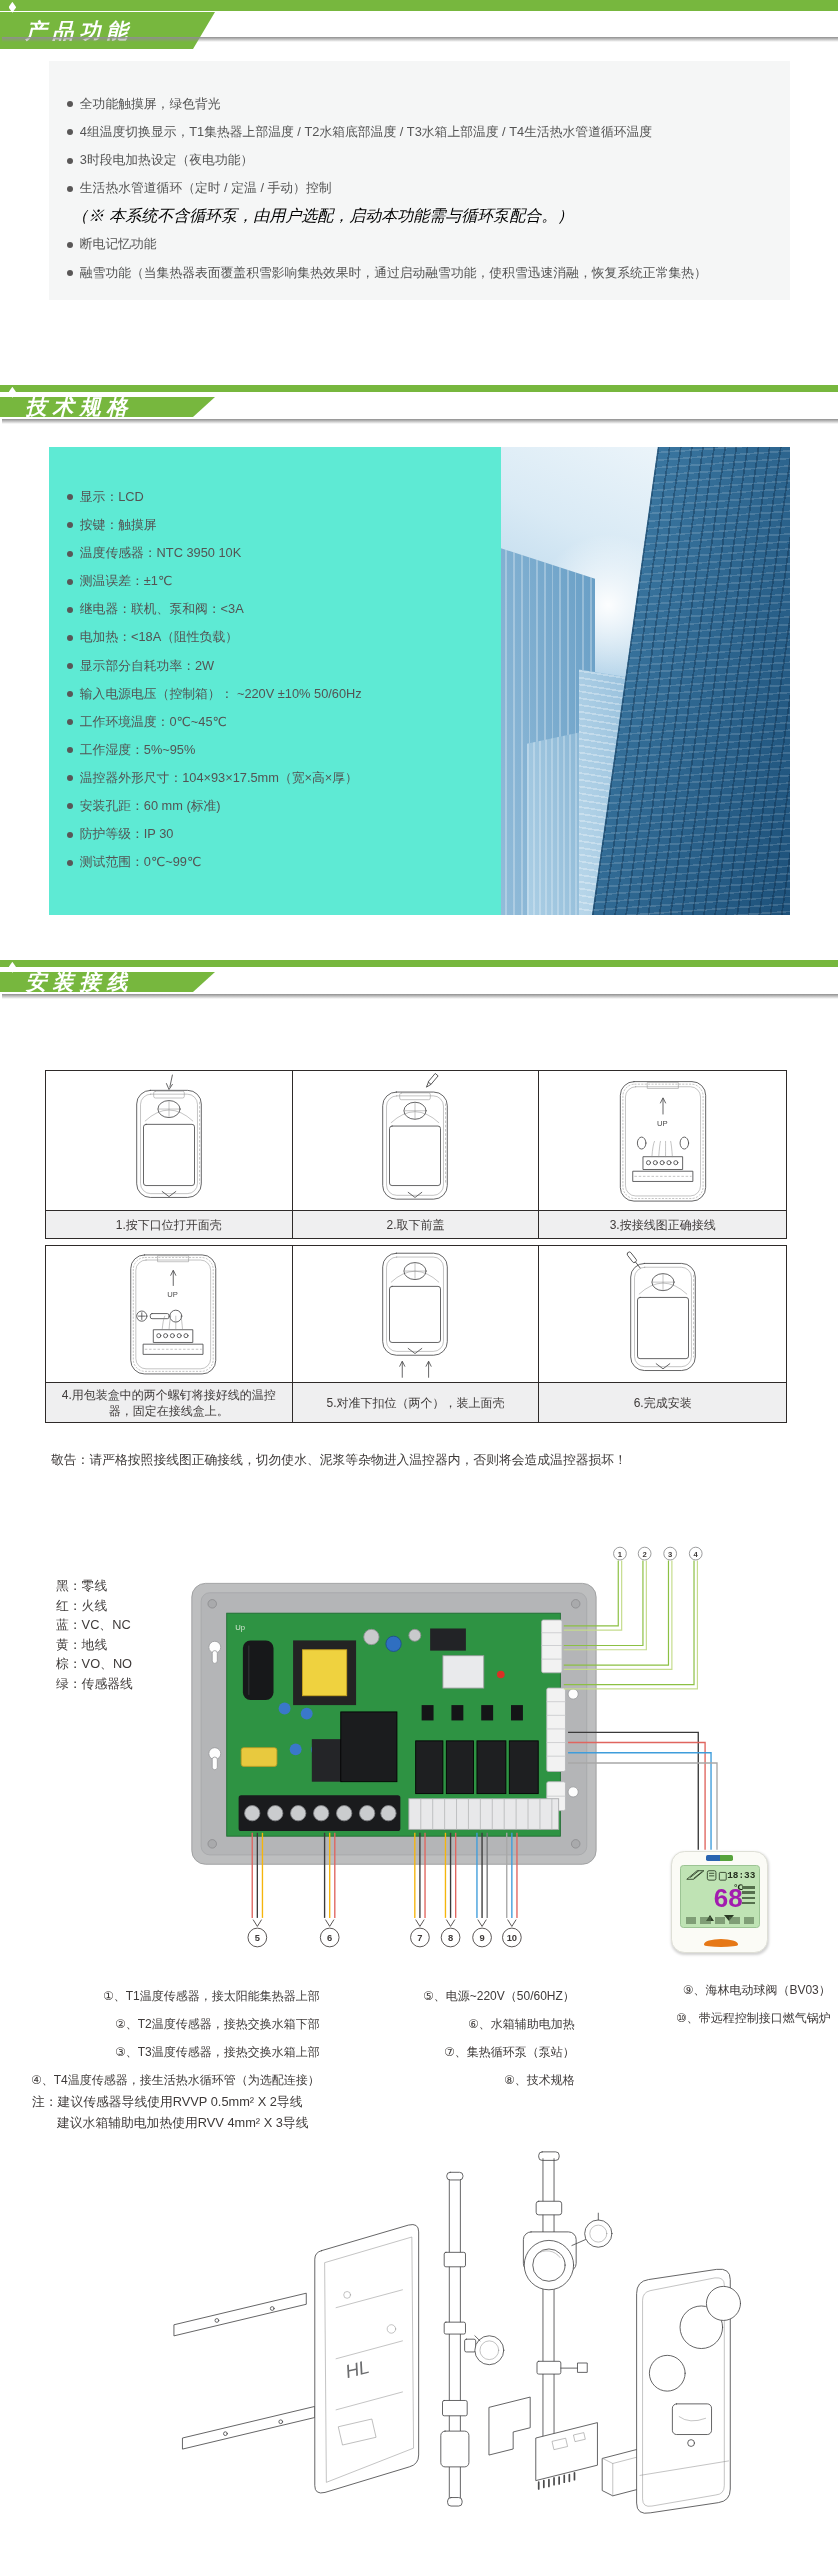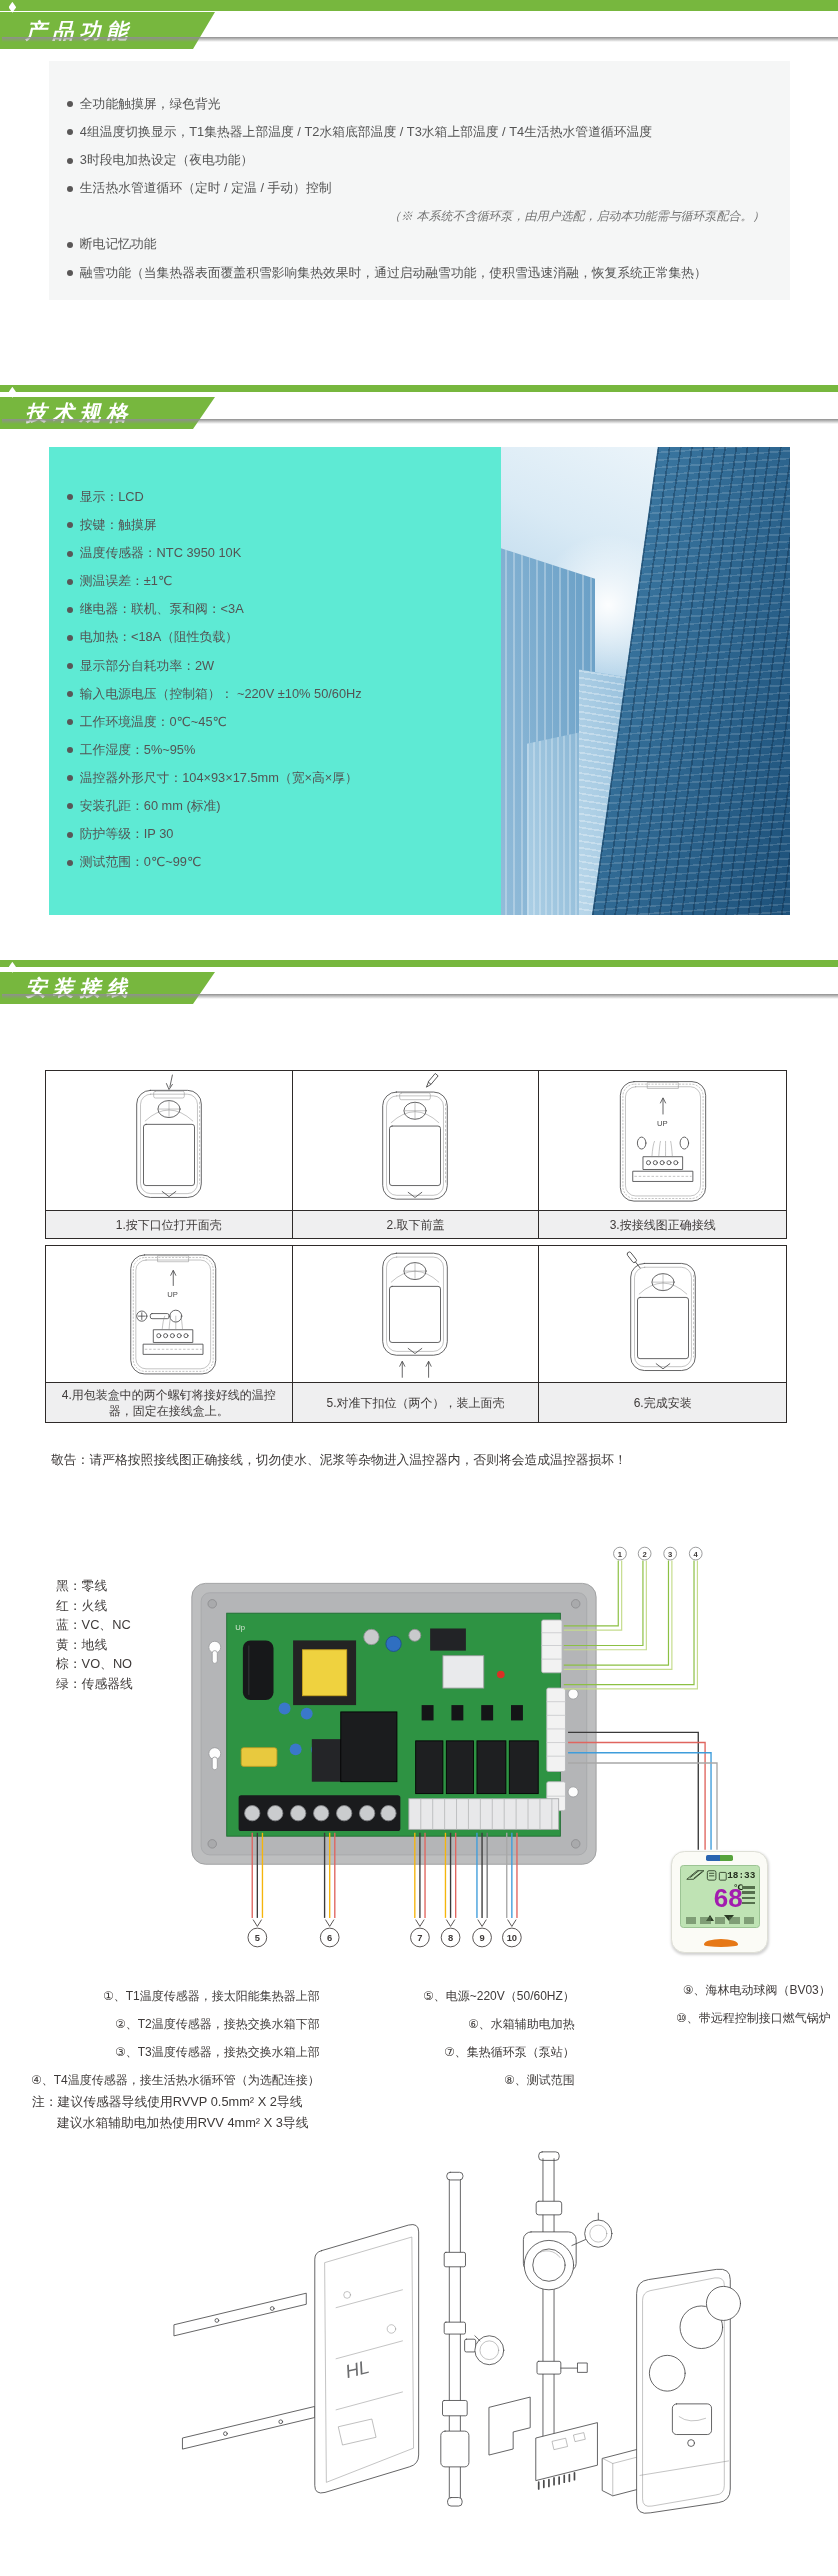--- a/index.html
+++ b/index.html
@@ -6,37 +6,37 @@
   html,body{margin:0;padding:0;}
   body{width:839px;height:2576px;position:relative;background:#fff;
        font-family:"Liberation Sans","DejaVu Sans",sans-serif;color:var(--grey);}
   .abs{position:absolute;}
   
   .banner{position:absolute;left:0;width:839px;height:43px;}
   .banner .strip{position:absolute;left:0;top:0;width:100%;height:11px;background:var(--green);}
   .banner.thin .strip{height:6.8px;}
   .banner .label{position:absolute;left:0;top:12px;width:215px;height:37px;background:var(--green);
       clip-path:polygon(0 0,100% 0,calc(100% - 22px) 100%,0 100%);display:flex;align-items:center;text-align:right;}
-  .banner.thin .label{height:32px;}
+  .banner.thin .label{height:20px;}
   .banner .label span{color:#fff;font-style:italic;font-weight:bold;font-size:21px;
       letter-spacing:6px;padding-left:25.5px;white-space:nowrap;}
   .banner .diamond{position:absolute;left:8.5px;top:1.7px;width:7.7px;height:11px;background:#fff;
       clip-path:polygon(50% 0,100% 50%,50% 100%,0 50%);z-index:2;}
   .banner .shadow{position:absolute;left:1.7px;right:0;top:37px;height:5.1px;
       background:linear-gradient(180deg,#8f8f8f,rgba(220,220,220,0));}
   .banner.thin .shadow{top:34px;}
   
   .graybox{position:absolute;background:#f5f6f6;}
   ul.bullets{margin:0;padding:0;}
   ul.bullets li{list-style:none;position:relative;font-size:12.8px;color:#545454;
       padding-left:12.8px;margin-bottom:15.3px;line-height:12.8px;}
   ul.bullets li::before{content:"";position:absolute;left:0;top:3.4px;width:6px;height:6px;
       border-radius:50%;background:#595757;}
   .feat-note{font-family:"DejaVu Serif","Liberation Serif",serif;font-style:italic;
-      font-size:12px;color:#737373;margin:0 0 15.3px 5.1px;line-height:12.8px;text-align:right;}
+      font-size:16px;color:#000000;margin:0 0 15.3px 5.1px;line-height:12.8px;}
   
   .photo{position:relative;width:289px;height:468px;overflow:hidden;
       background:linear-gradient(205deg,#f4f9fc 0%,#d9eaf5 30%,#a9cde6 62%,#7db3d8 100%);}
   .photo .glare{position:absolute;left:25.5px;top:77px;width:162px;height:162px;
       background:radial-gradient(circle,rgba(255,255,255,.95),rgba(255,255,255,0) 62%);}
   .bldg{position:absolute;}
   .b-right{right:-47px;top:-25.5px;width:213px;height:545px;transform:rotate(8deg) skewY(-12deg);
       background:repeating-linear-gradient(90deg,rgba(8,35,62,.35) 0 1.7px,transparent 1.7px 11px),
                  repeating-linear-gradient(0deg,rgba(255,255,255,.14) 0 1.7px,transparent 1.7px 7.7px),
                  linear-gradient(100deg,#3a76a0,#1b4e77);}
@@ -484,21 +484,21 @@
 <div class="tlegend" style="left:31px;top:1990px;">
   <div>①、T1温度传感器，接太阳能集热器上部</div>
   <div>②、T2温度传感器，接热交换水箱下部</div>
   <div>③、T3温度传感器，接热交换水箱上部</div>
   <div>④、T4温度传感器，接生活热水循环管（为选配连接）</div>
 </div>
 <div class="tlegend" style="left:423px;top:1990px;">
   <div>⑤、电源~220V（50/60HZ）</div>
   <div>⑥、水箱辅助电加热</div>
   <div>⑦、集热循环泵（泵站）</div>
-  <div>⑧、测试范围</div>
+  <div>⑧、技术规格</div>
 </div>
 <div class="tlegend" style="left:676px;top:1984px;">
   <div>⑨、海林电动球阀（BV03）</div>
   <div>⑩、带远程控制接口燃气锅炉</div>
 </div>
 
 <div class="note">
   <div><span>注：</span><span>建议传感器导线使用RVVP 0.5mm² X 2导线</span></div>
   <div class="l2">建议水箱辅助电加热使用RVV 4mm² X 3导线</div>
 </div>

